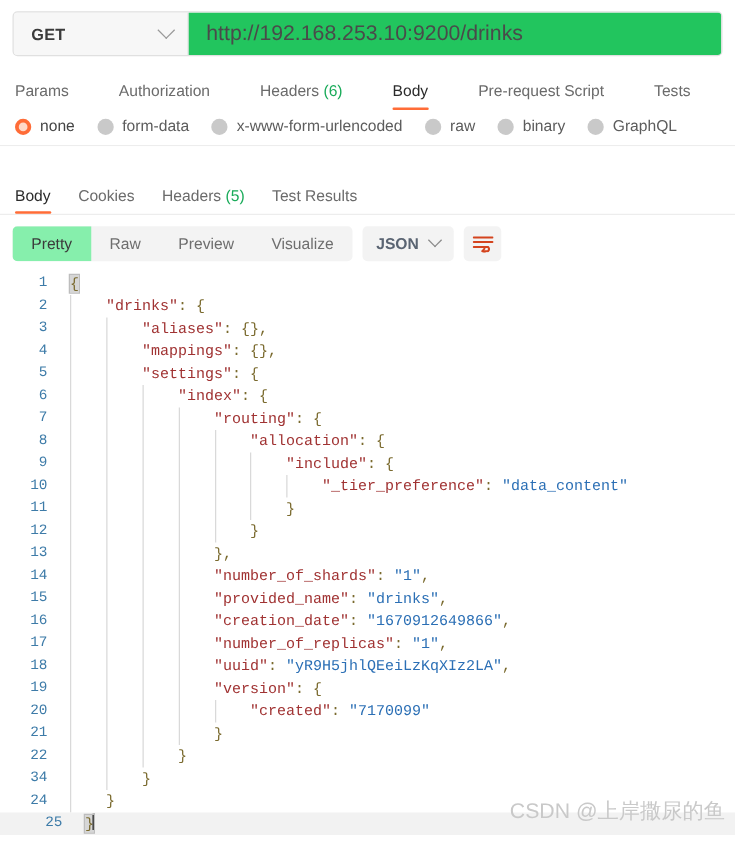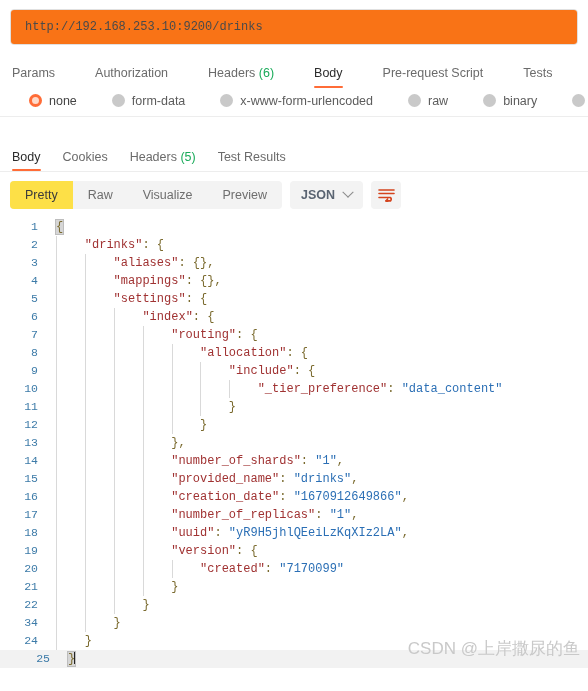--- a/index.html
+++ b/index.html
@@ -51,27 +51,26 @@
     height: 9px;
     border-right: 1.4px solid #9a9a9a;
     border-bottom: 1.4px solid #9a9a9a;
     transform: rotate(45deg) translate(-2px,-2px);
   }
   .url-input {
     flex: 1;
     display: flex;
     align-items: center;
     padding: 0 14px;
-    font-size: 12px;
+    font-size: 17px;
     color: #4a4a4a;
-    background: #f97316;
+    background: #22c55e;
     cursor: text;
     white-space: nowrap;
     overflow: hidden;
-    font-family: Liberation Mono, monospace;
   }
 
   
   .req-tabs {
     display: flex;
     align-items: flex-end;
     gap: 16px;
     padding: 0 10px;
     height: 34px;
     background: #ffffff;
@@ -102,28 +101,27 @@
   
   .bodytype-row {
     display: flex;
     align-items: center;
     gap: 0;
     padding: 6px 12px 8px 12px;
     background: #ffffff;
   }
   .radio-opt {
     display: flex;
-    align-items: flex-start;
+    align-items: flex-end;
     gap: 7px;
     margin-right: 18px;
     cursor: pointer;
     font-size: 12.5px;
     color: #5c5c5c;
     white-space: nowrap;
-    margin-left: 17px;
   }
   .radio-dot {
     width: 13px; height: 13px;
     border-radius: 50%;
     background: #c9c9c9;
     flex: none;
     box-sizing: border-box;
   }
   .radio-opt.sel .radio-dot {
     background: #ffd9c9;
@@ -183,21 +181,21 @@
   .seg-item {
     display: flex;
     align-items: center;
     padding: 0 15px;
     font-size: 12.5px;
     color: #6e6e6e;
     cursor: pointer;
     white-space: nowrap;
   }
   .seg-item.active {
-    background: #fde047;
+    background: #86efac;
     color: #3b3b3b;
   }
   .fmt-select {
     display: flex;
     align-items: center;
     gap: 9px;
     height: 28px;
     padding: 0 11px;
     background: #f3f3f3;
     border-radius: 4px;
@@ -291,20 +289,24 @@
     color: #c9c9c9;
     white-space: nowrap;
     user-select: none;
   }
 </style>
 </head>
 <body>
 
 <div class="urlbar-wrap">
   <div class="urlbar">
+    <div class="method-select">
+      <span class="method-label">GET</span>
+      <span class="chev"></span>
+    </div>
     <div class="url-input" title="Enter request URL">http://192.168.253.10:9200/drinks</div>
   </div>
 </div>
 
 <div class="req-tabs">
     <div class="req-tab"><span>Params</span></div>
     <div class="req-tab"><span>Authorization</span></div>
     <div class="req-tab"><span>Headers</span><span class="cnt"> (6)</span></div>
     <div class="req-tab active"><span>Body</span></div>
     <div class="req-tab"><span>Pre-request Script</span></div>
@@ -346,22 +348,22 @@
     <div class="resp-tab active"><span>Body</span></div>
     <div class="resp-tab"><span>Cookies</span></div>
     <div class="resp-tab"><span>Headers</span><span class="cnt"> (5)</span></div>
     <div class="resp-tab"><span>Test Results</span></div>
   </div>
 
 <div class="view-toolbar">
   <div class="seg">
       <div class="seg-item active">Pretty</div>
       <div class="seg-item">Raw</div>
+      <div class="seg-item">Preview</div>
       <div class="seg-item">Visualize</div>
-      <div class="seg-item">Preview</div>
     </div>
   <div class="fmt-select">
     <span class="fmt-label">JSON</span>
     <span class="chev-sm"></span>
   </div>
   <div class="wrap-btn">
     <svg width="17" height="14" viewBox="0 0 17 14">
       <line x1="1" y1="2" x2="16" y2="2" stroke="#d4441e" stroke-width="1.6" stroke-linecap="round"></line>
       <line x1="1" y1="5.5" x2="16" y2="5.5" stroke="#d4441e" stroke-width="1.6" stroke-linecap="round"></line>
       <path d="M1 9.5 H12.5 a2.6 2.6 0 0 1 0 3.4 H8" fill="none" stroke="#d4441e" stroke-width="1.6" stroke-linecap="round" stroke-linejoin="round"></path>

